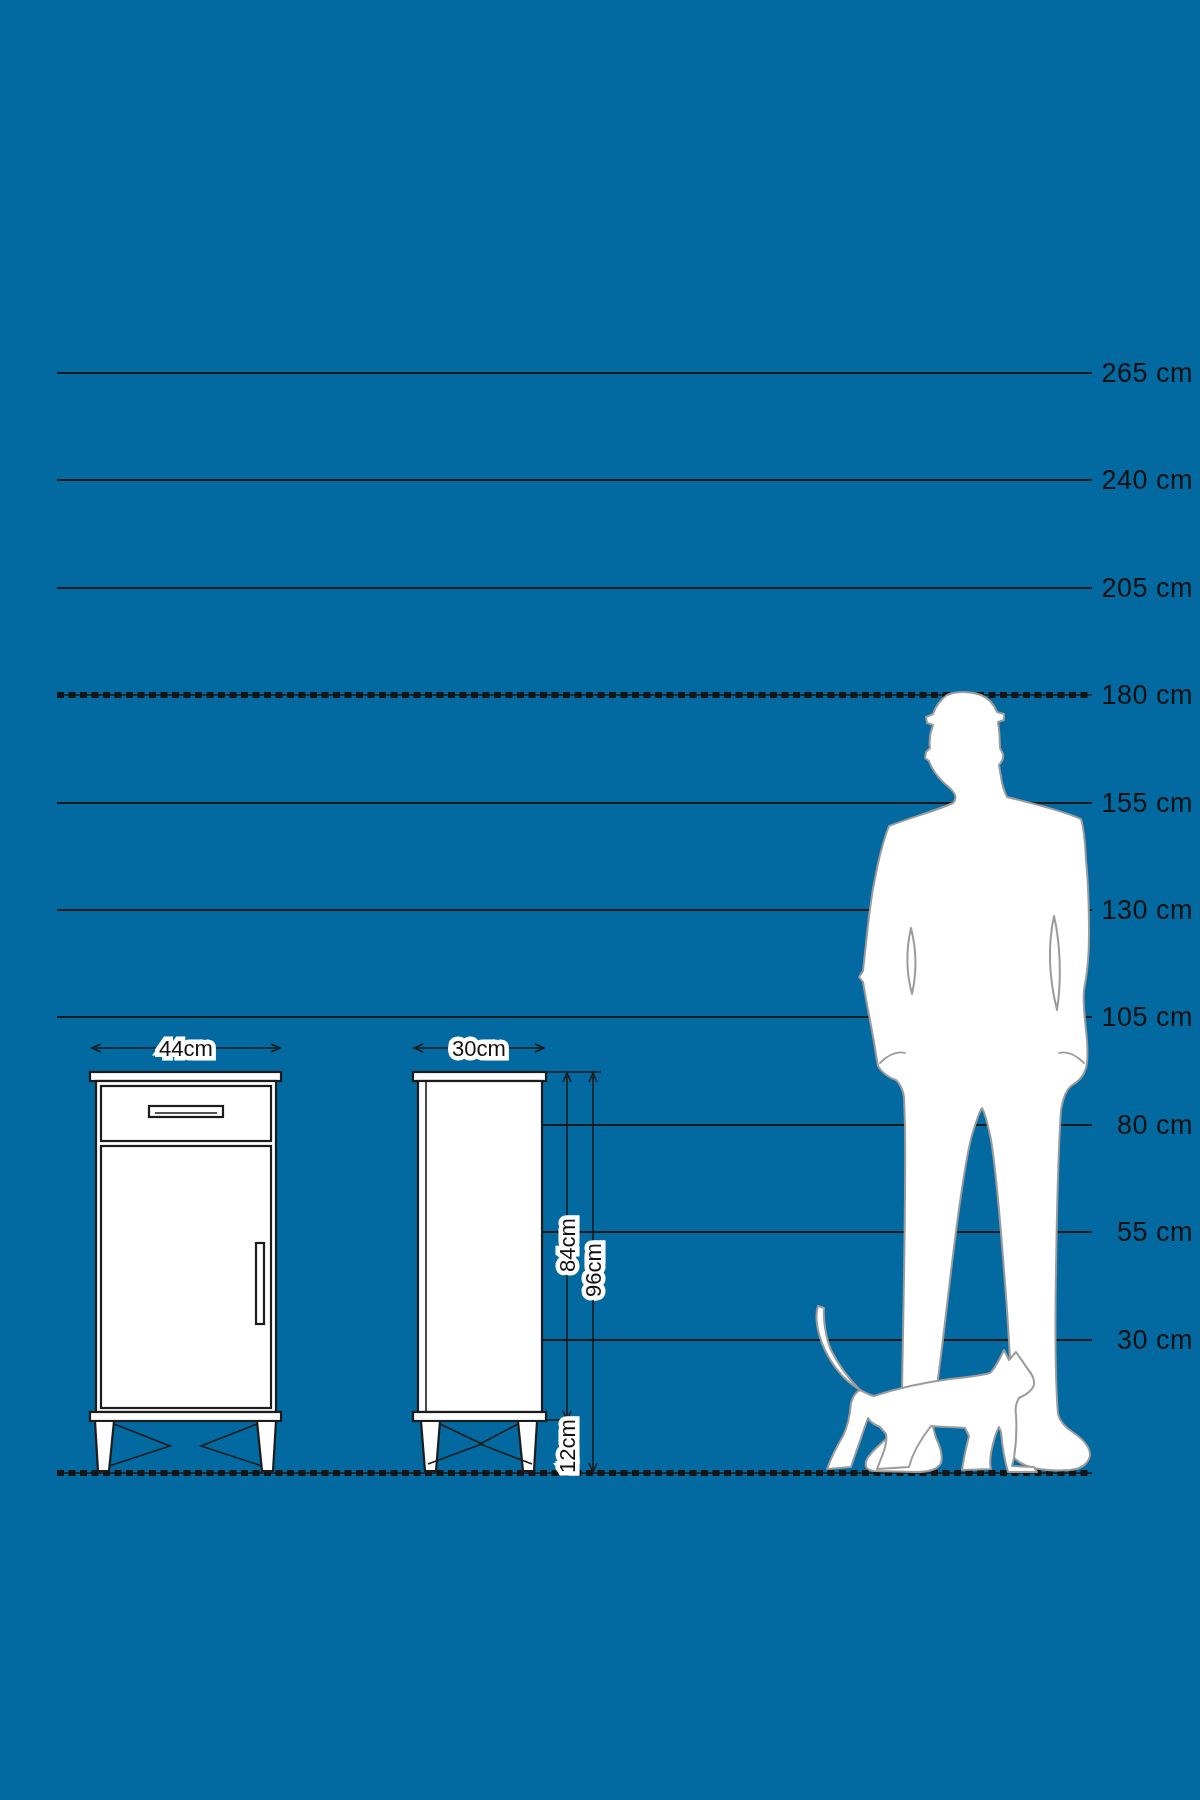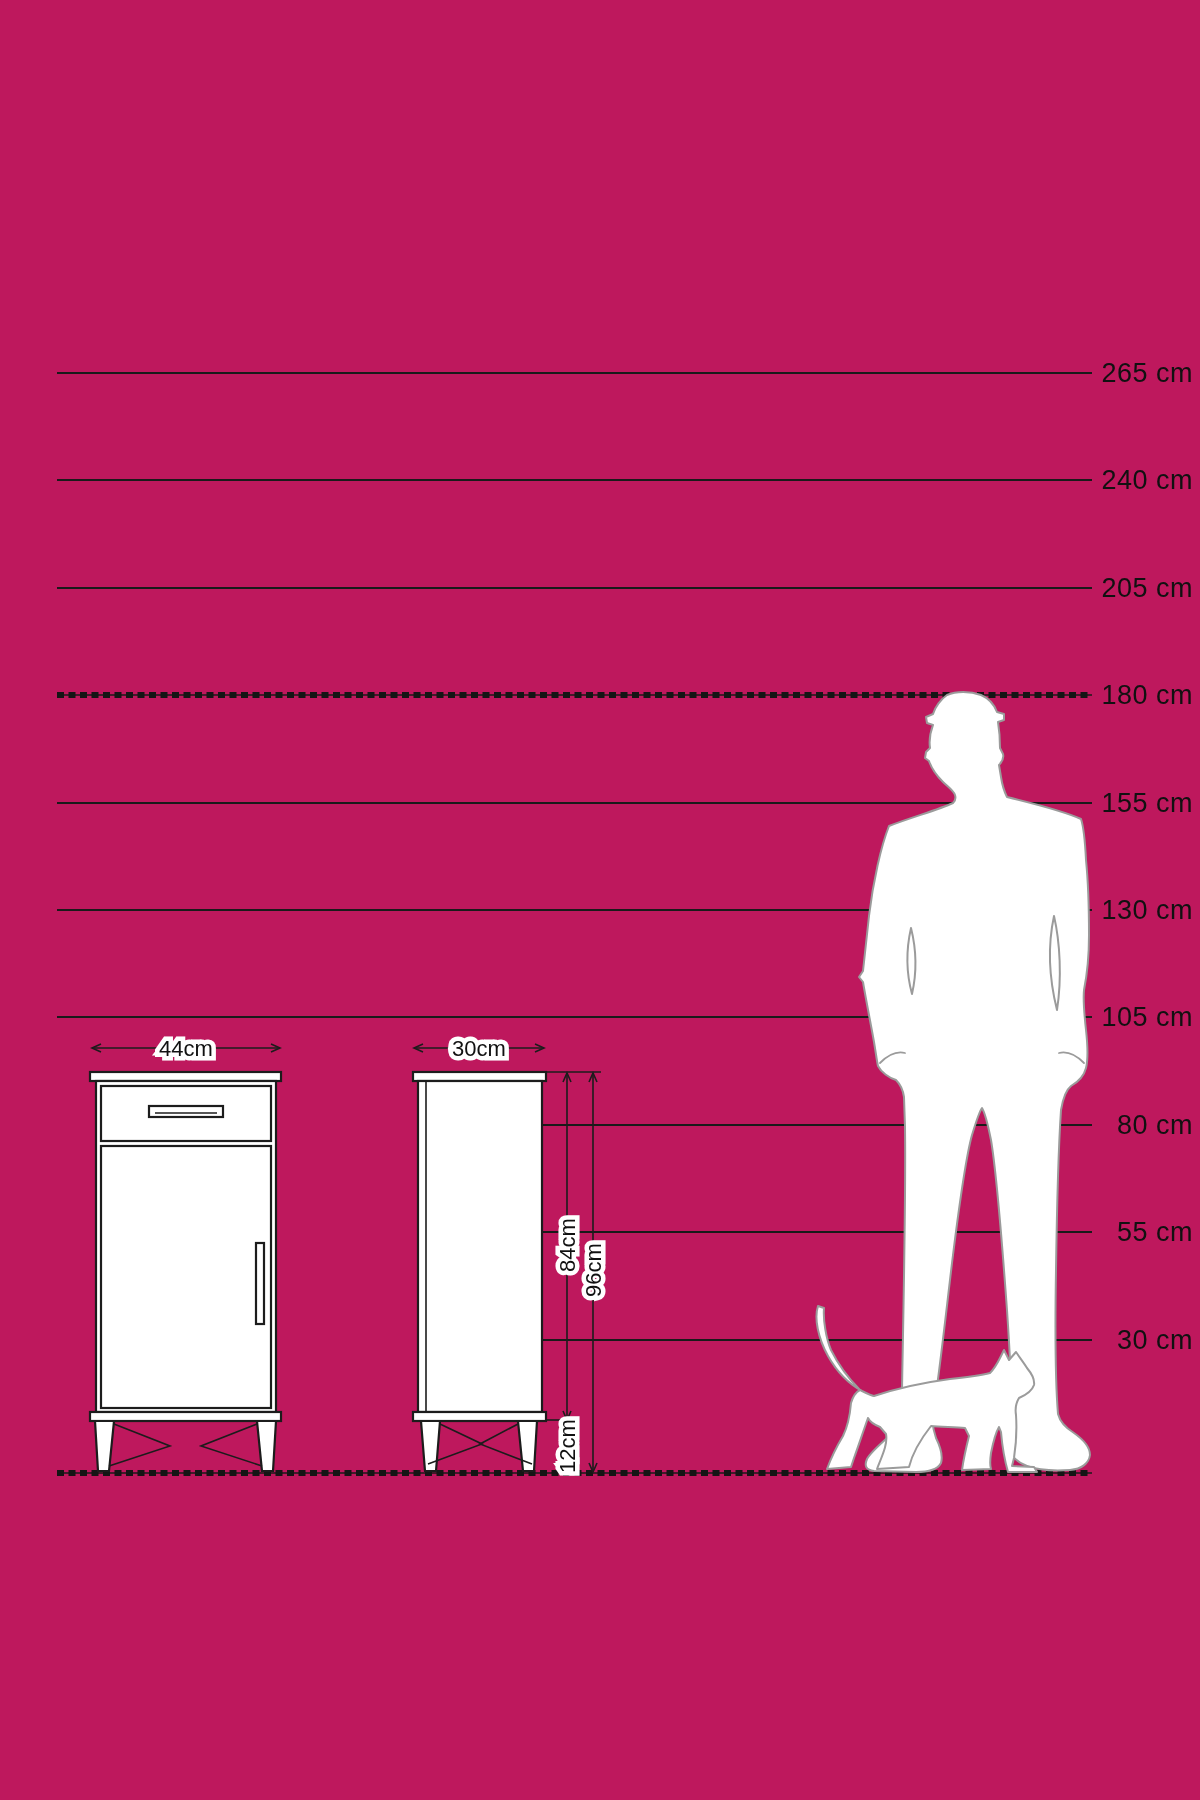--- a/index.html
+++ b/index.html
@@ -1,16 +1,16 @@
 <!DOCTYPE html>
 <html><head>
 <meta charset="utf-8">
 <style>
   html,body{margin:0;padding:0;background:#fff;}
-  .page{width:1200px;height:1800px;background:#be185d;position:relative;overflow:hidden;
+  .page{width:1200px;height:1800px;background:#0369a1;position:relative;overflow:hidden;
         font-family:"Liberation Sans", sans-serif;}
   svg{display:block;}
   text{font-family:"Liberation Sans", sans-serif;fill:#111;}
   .scale-label{font-size:27px;letter-spacing:0.5px;}
   .dim-label{font-size:22px;paint-order:stroke;stroke:#fff;stroke-width:9px;fill:#111;}
   .scale-line{stroke:#1a1a1a;stroke-width:2.2;}
   .hatch-base{stroke:#1a1a1a;stroke-width:1.6;}
   .hatch-dash{stroke:#151515;stroke-width:6;}
   .fig{fill:#ffffff;stroke:#9b9b9b;stroke-width:2;stroke-linejoin:round;stroke-linecap:round;}
   .fig-detail{fill:none;stroke:#9b9b9b;stroke-width:1.8;stroke-linecap:round;}

